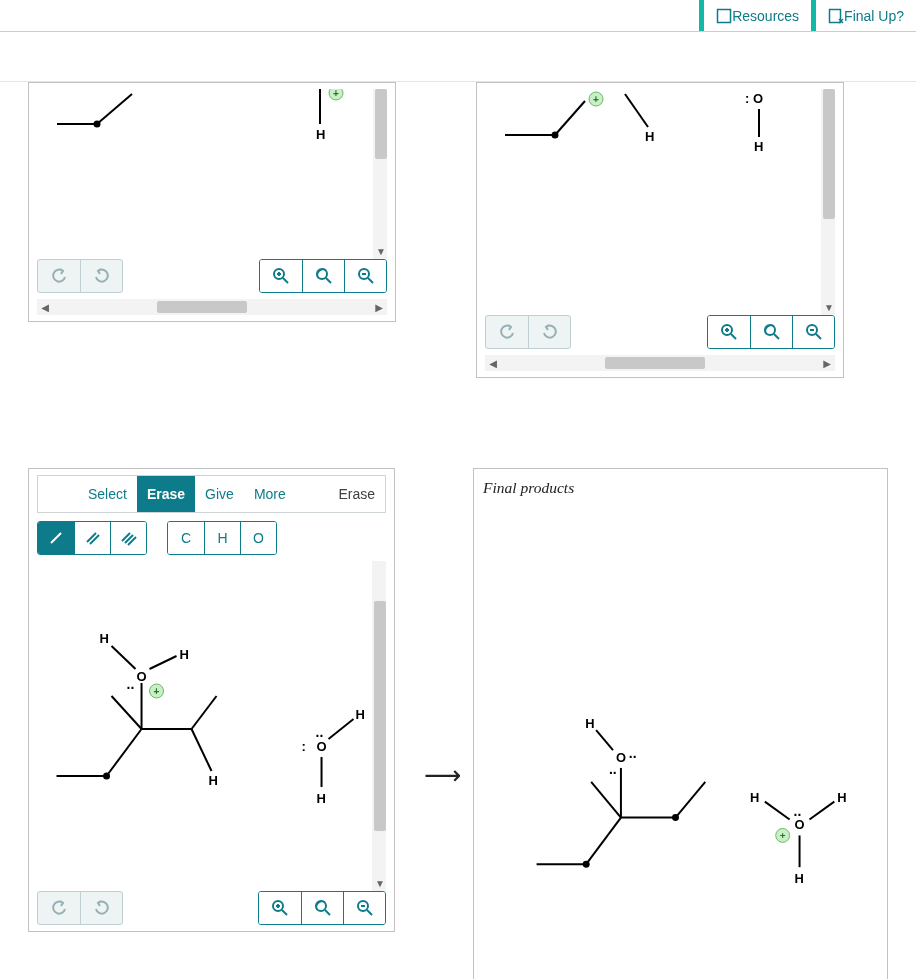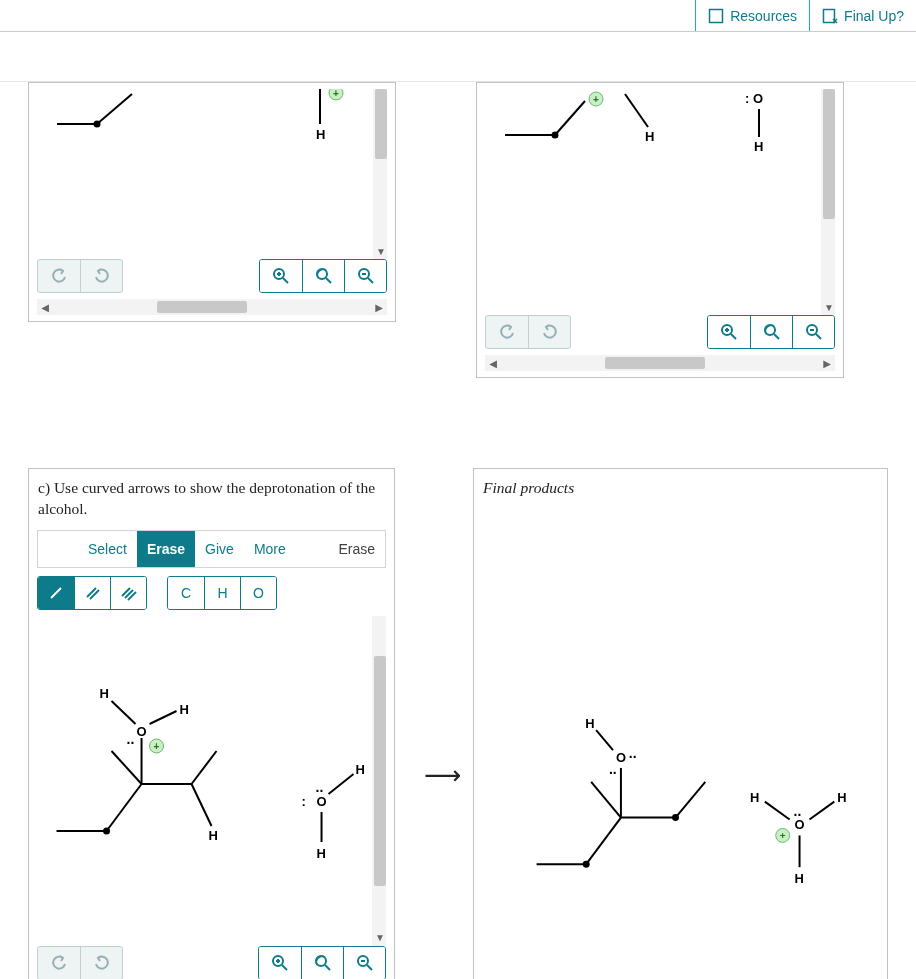--- a/index.html
+++ b/index.html
@@ -12,28 +12,27 @@
   }
   .topbar {
     height: 32px;
     border-bottom: 1px solid #ccc;
     display: flex;
     justify-content: flex-end;
     align-items: stretch;
     background: #fff;
   }
   .topbar-item {
-    border-left: 1px solid #14b8a6;
+    border-left: 5px solid #14b8a6;
     display: flex;
     align-items: center;
     padding: 0 12px;
     color: #0e7b8a;
     font-size: 14px;
     cursor: pointer;
-    gap: 6px;
   }
   .topbar-item svg { display: block; }
   .subbar { height: 50px; border-bottom: 1px solid #e5e5e5; background:#fff; }
   .workspace {
     padding: 0 28px 40px 28px;
     position: relative;
   }
   .row {
     display: flex;
     align-items: flex-start;
@@ -343,21 +342,20 @@
         <div class="arrow-left">◀</div>
         <div class="thumb" style="left:120px;width:100px;"></div>
         <div class="arrow-right">▶</div>
       </div>
     </div>
   </div>
 
   <div class="row" style="gap:36px;">
 
     <div class="panel">
-      <div class="prompt">c) Use curved arrows to show the deprotonation of the alcohol.</div>
       <div class="toolbar-tabs">
         <div class="tab">Select</div>
         <div class="tab active">Erase</div>
         <div class="tab">Give</div>
         <div class="tab">More</div>
         <div class="tab erase">Erase</div>
       </div>
       <div class="toolbar-second">
         <div class="btn-group">
           <div class="btn active">

